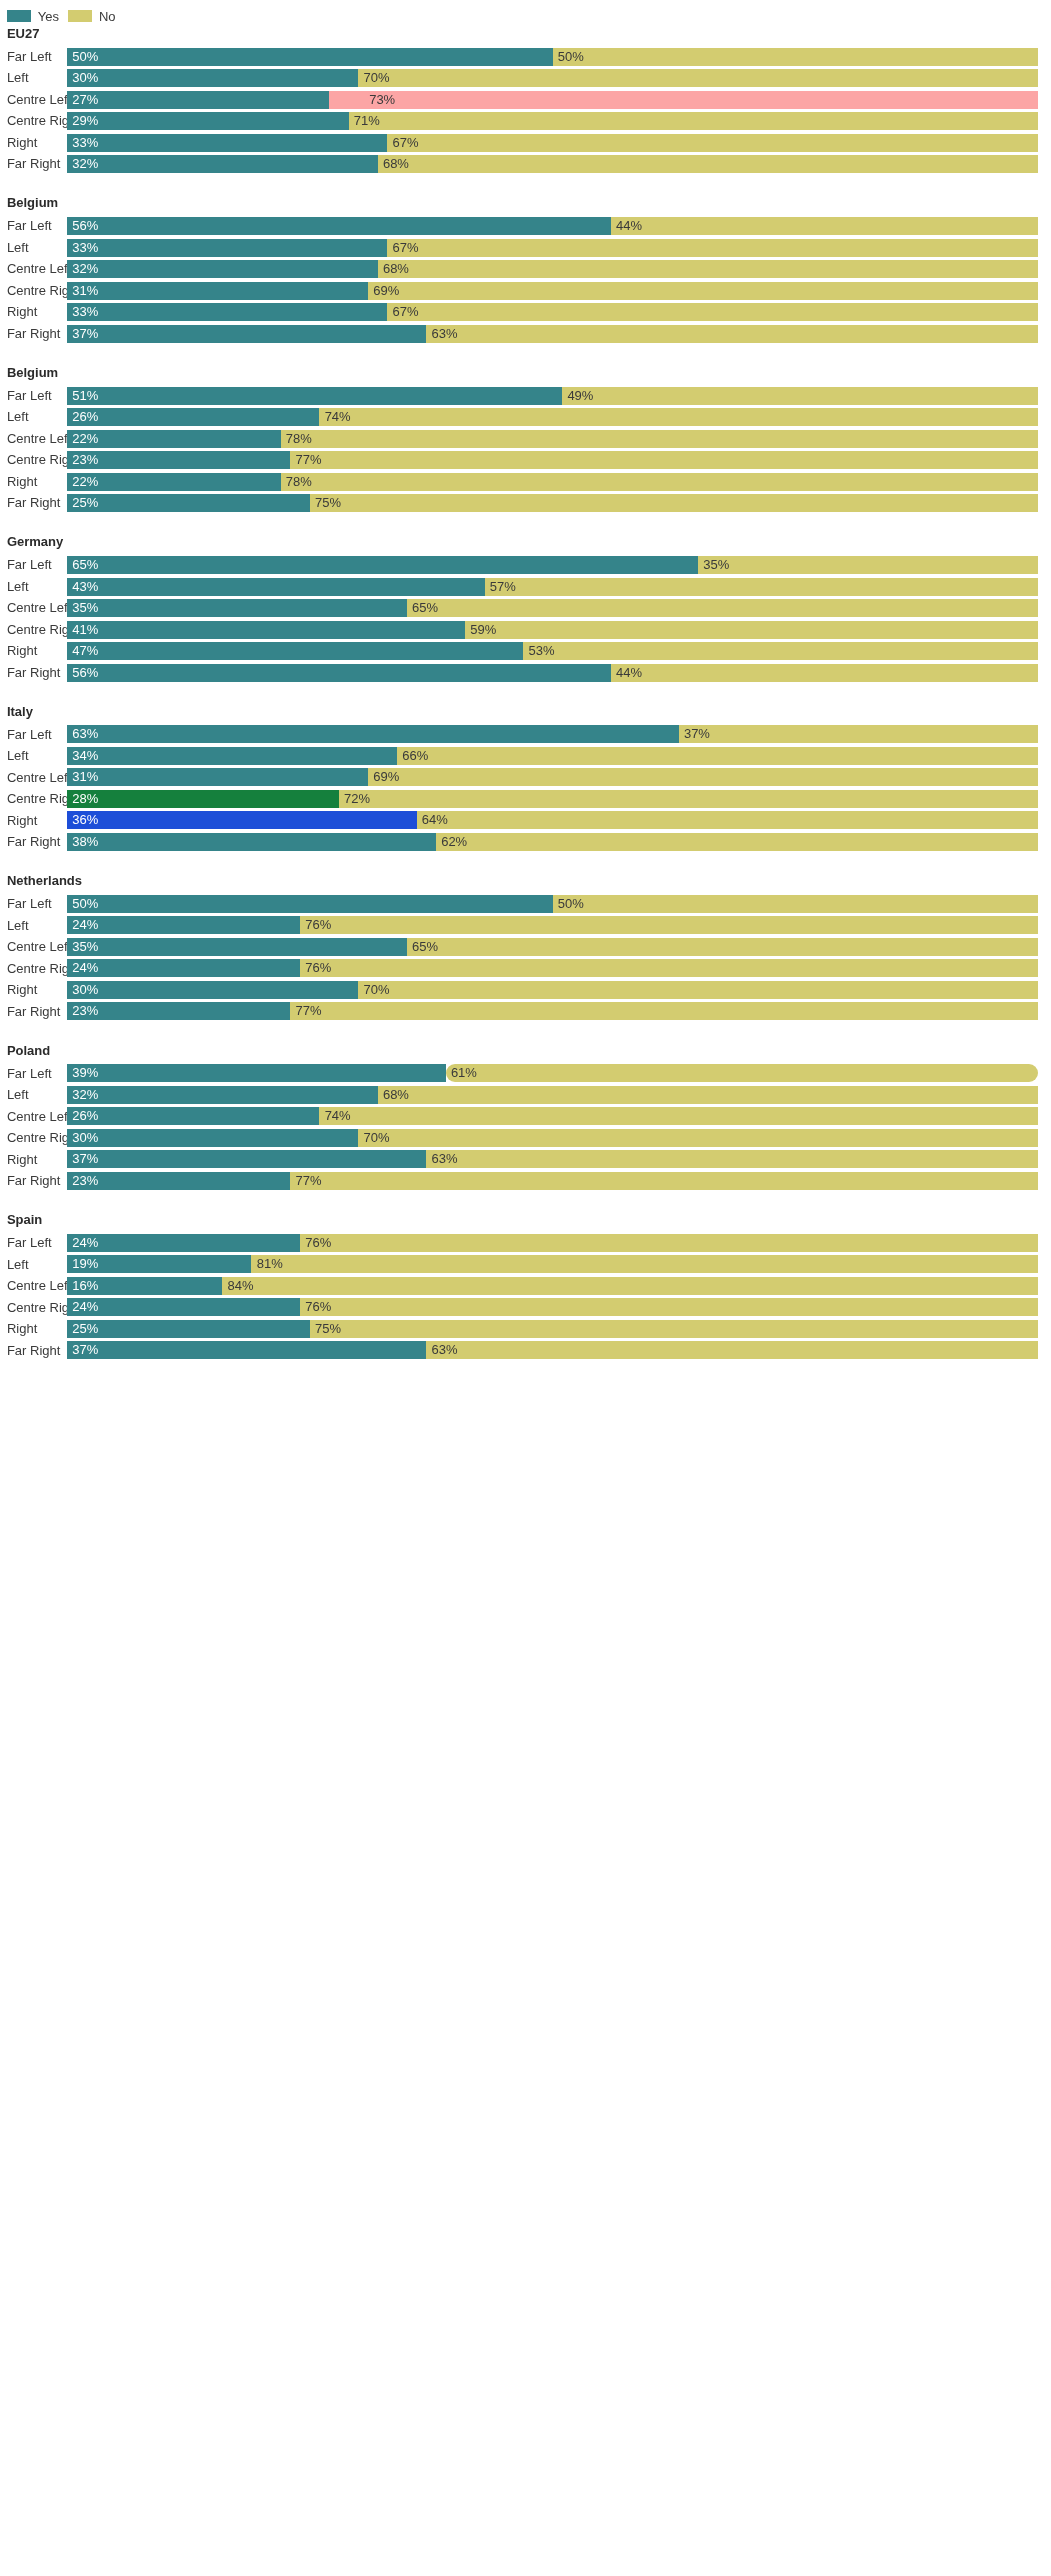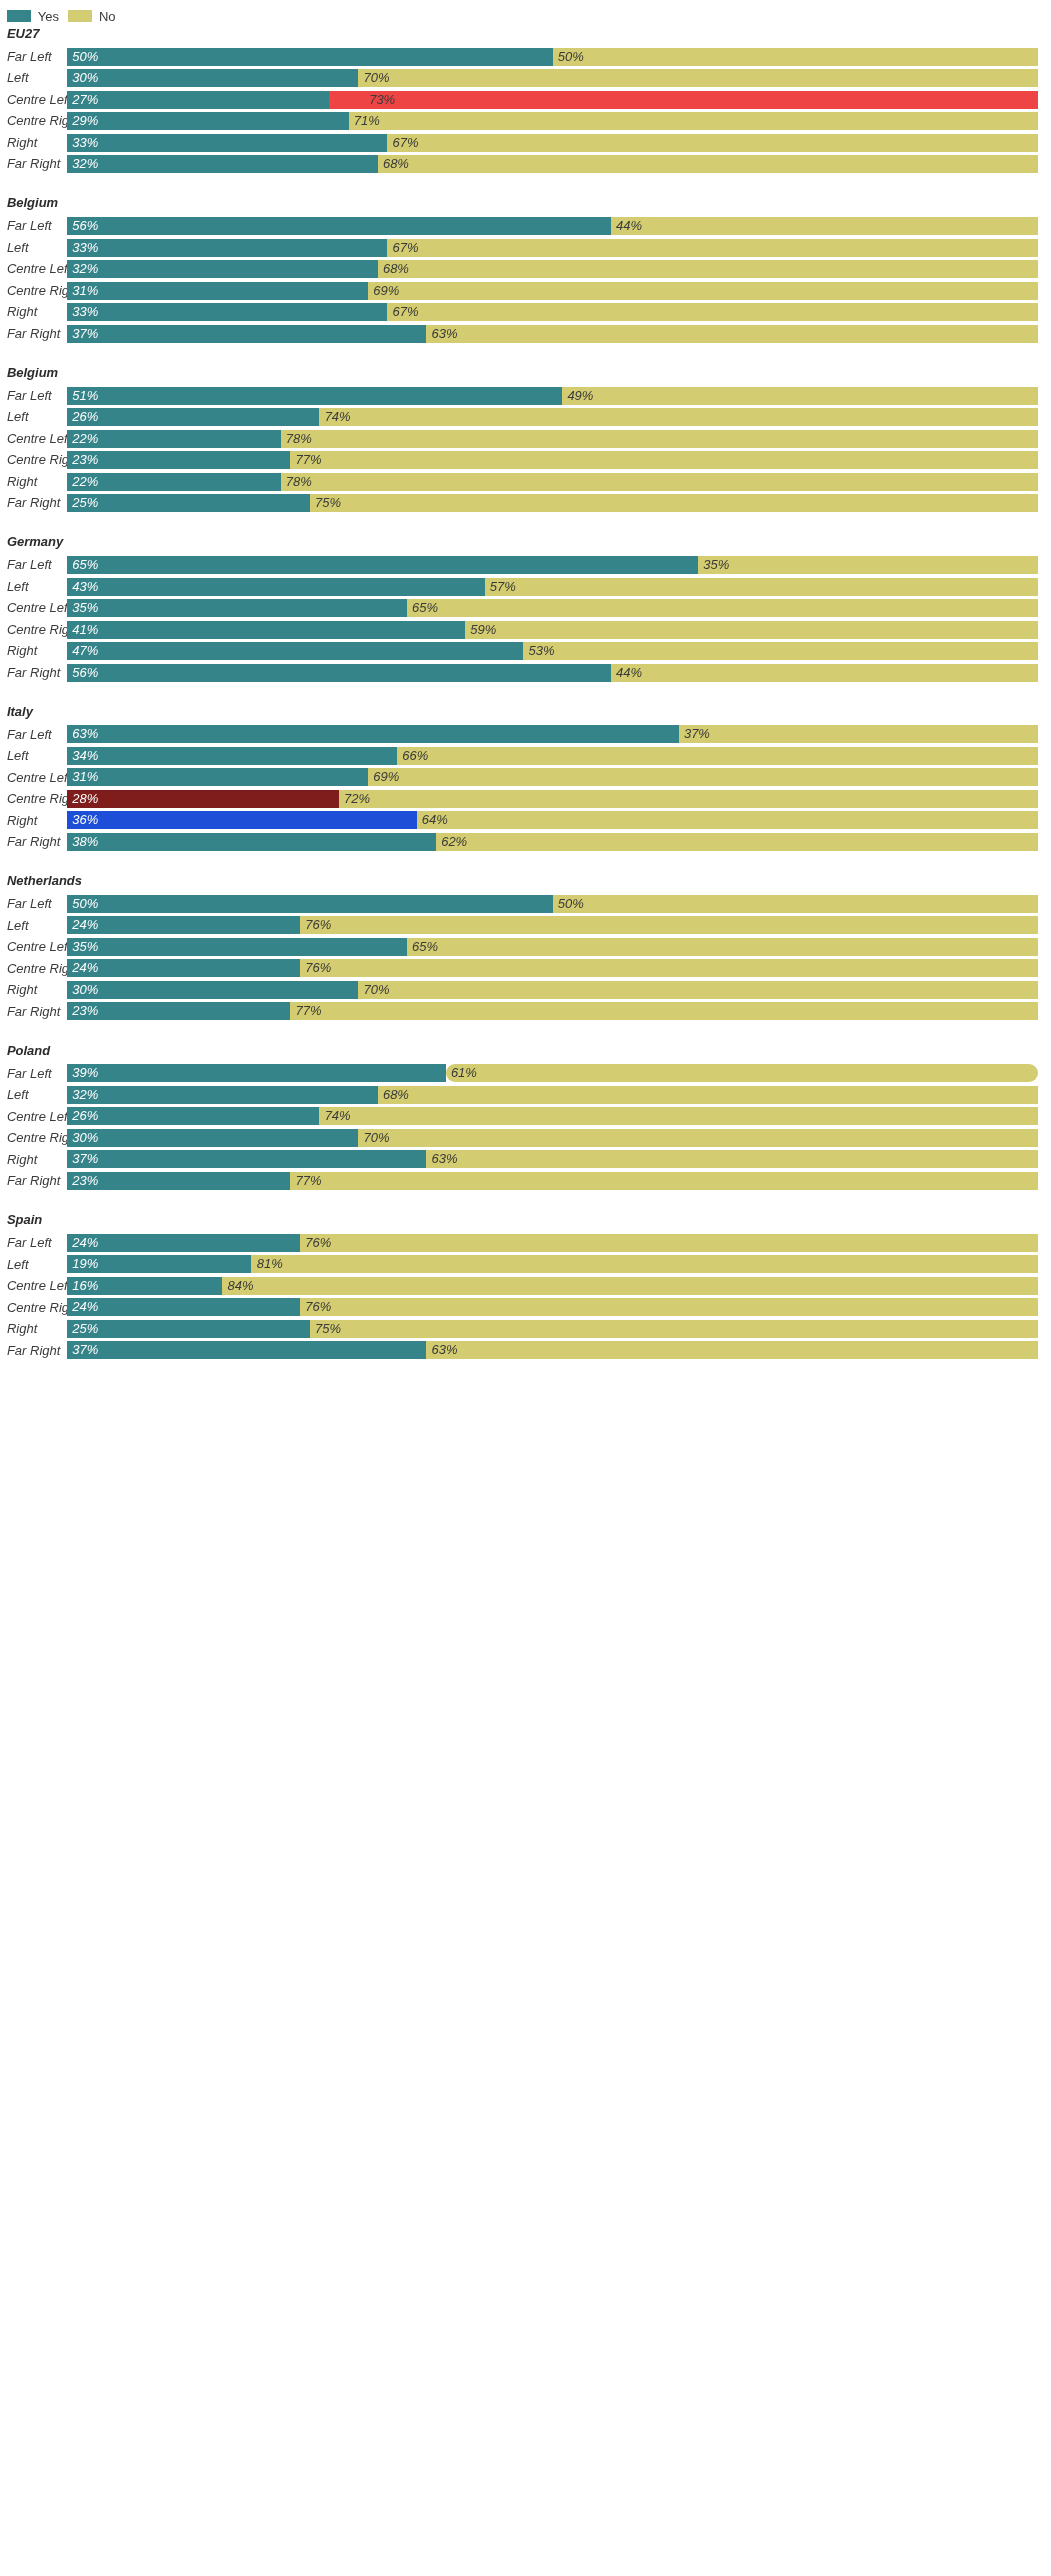--- a/index.html
+++ b/index.html
@@ -45,21 +45,20 @@
   .legend-label {
     font-size: 13px;
     color: #3a3a3a;
     line-height: 1;
     white-space: nowrap;
   }
 
   
   .sections {
     padding: 0;
-    font-style: italic;
   }
   .section {
     margin: 0 0 20.7px 0;
   }
   .section:last-child {
     margin-bottom: 0;
   }
   .section-title {
     font-size: 13px;
     font-weight: bold;
@@ -142,21 +141,21 @@
           <div class="row-label">Left</div>
           <div class="row-track">
             <div class="seg seg-yes" style="width: 30%; background: rgb(53, 132, 138);">30%</div>
             <div class="seg seg-no" style="width: 70%; background: rgb(211, 204, 112);">70%</div>
           </div>
         </div>
         <div class="row">
           <div class="row-label">Centre Left</div>
           <div class="row-track">
             <div class="seg seg-yes" style="width: 27%; background: rgb(53, 132, 138);">27%</div>
-            <div class="seg seg-no" style="width: 73%; background: #ef4444; padding-left: 40px;">73%</div>
+            <div class="seg seg-no" style="width: 73%; background: #fca5a5; padding-left: 40px;">73%</div>
           </div>
         </div>
         <div class="row">
           <div class="row-label">Centre Right</div>
           <div class="row-track">
             <div class="seg seg-yes" style="width: 29%; background: rgb(53, 132, 138);">29%</div>
             <div class="seg seg-no" style="width: 71%; background: rgb(211, 204, 112);">71%</div>
           </div>
         </div>
         <div class="row">
@@ -328,21 +327,21 @@
         <div class="row">
           <div class="row-label">Centre Left</div>
           <div class="row-track">
             <div class="seg seg-yes" style="width: 31%; background: rgb(53, 132, 138);">31%</div>
             <div class="seg seg-no" style="width: 69%; background: rgb(211, 204, 112);">69%</div>
           </div>
         </div>
         <div class="row">
           <div class="row-label">Centre Right</div>
           <div class="row-track">
-            <div class="seg seg-yes" style="width: 28%; background: #7f1d1d;">28%</div>
+            <div class="seg seg-yes" style="width: 28%; background: #15803d;">28%</div>
             <div class="seg seg-no" style="width: 72%; background: rgb(211, 204, 112);">72%</div>
           </div>
         </div>
         <div class="row">
           <div class="row-label">Right</div>
           <div class="row-track">
             <div class="seg seg-yes" style="width: 36%; background: #1d4ed8;">36%</div>
             <div class="seg seg-no" style="width: 64%; background: rgb(211, 204, 112);">64%</div>
           </div>
         </div>

